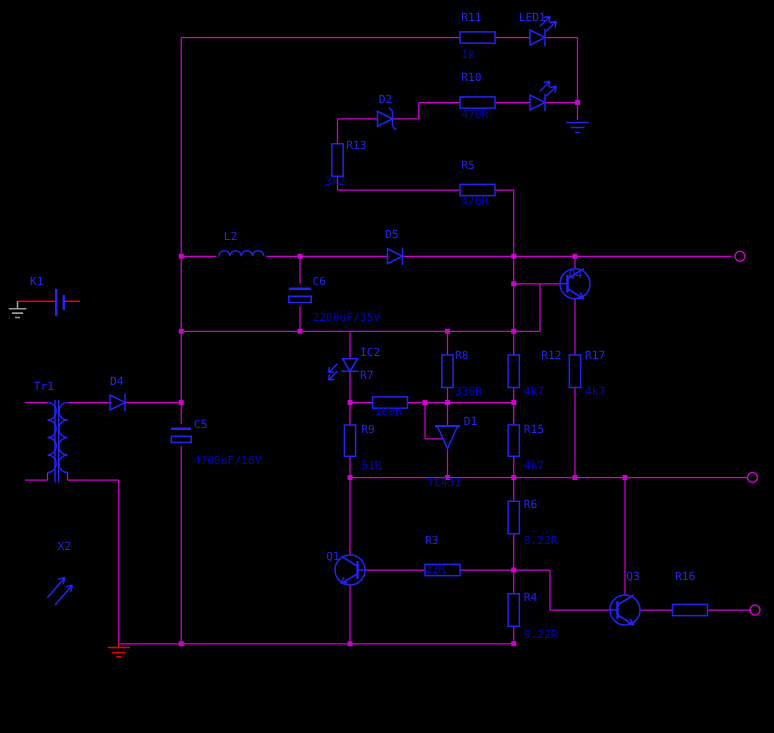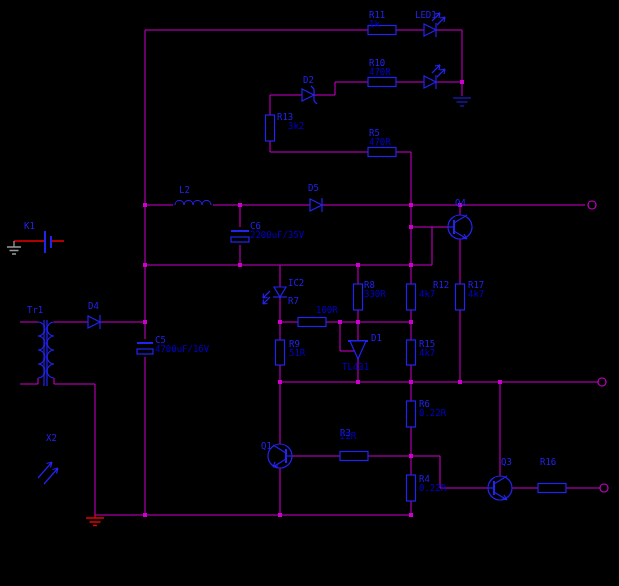--- a/index.html
+++ b/index.html
@@ -13,21 +13,21 @@
   .redwire{stroke:var(--red);stroke-width:1.3;fill:none;}
   .graygnd{stroke:var(--gray);stroke-width:1.3;fill:none;}
   .comp{stroke:var(--comp);stroke-width:1.2;fill:none;}
   .compthick{stroke:var(--comp);stroke-width:2;fill:none;}
   .compfill{stroke:var(--comp);stroke-width:1.2;fill:#000;}
   .mask{fill:#000;stroke:none;}
   .dot{fill:var(--wire);stroke:none;}
   .term{stroke:var(--wire);stroke-width:1.2;fill:none;}
   .lbl{position:absolute;font:9px "DejaVu Sans Mono",monospace;line-height:9px;
        color:var(--comp);white-space:nowrap;}
-  .val{color:var(--val);}
+  .val{color:var(--val);margin-top:20px;}
 </style>
 </head>
 <body>
 
 <div class="canvas">
 
 <svg width="619" height="586" viewBox="0 0 619 586">
 
   <g>
     <path class="wire" d="M145,30 H462"></path>
@@ -223,36 +223,36 @@
       </g>
 </svg>
 
 <div class="lbl" style="left:369px;top:11px">R11</div>
 <div class="lbl val" style="left:369px;top:20px">1k</div>
 <div class="lbl" style="left:415px;top:11px">LED1</div>
 <div class="lbl" style="left:369px;top:59px">R10</div>
 <div class="lbl val" style="left:369px;top:68px">470R</div>
 <div class="lbl" style="left:303px;top:76px">D2</div>
 <div class="lbl" style="left:277px;top:113px">R13</div>
-<div class="lbl val" style="left:288px;top:122px">3k2</div>
+<div class="lbl val" style="left:260px;top:122px">3k2</div>
 <div class="lbl" style="left:369px;top:129px">R5</div>
 <div class="lbl val" style="left:369px;top:138px">470R</div>
 <div class="lbl" style="left:179px;top:186px">L2</div>
 <div class="lbl" style="left:308px;top:184px">D5</div>
 <div class="lbl" style="left:250px;top:222px">C6</div>
 <div class="lbl val" style="left:250px;top:231px">2200uF/35V</div>
-<div class="lbl" style="left:455px;top:199px">Q4</div>
+<div class="lbl" style="left:455px;top:216px">Q4</div>
 <div class="lbl" style="left:24px;top:222px">K1</div>
 <div class="lbl" style="left:27px;top:306px">Tr1</div>
 <div class="lbl" style="left:88px;top:302px">D4</div>
 <div class="lbl" style="left:155px;top:336px">C5</div>
 <div class="lbl val" style="left:155px;top:345px">4700uF/16V</div>
 <div class="lbl" style="left:288px;top:279px">IC2</div>
 <div class="lbl" style="left:288px;top:297px">R7</div>
-<div class="lbl val" style="left:316px;top:306px">100R</div>
+<div class="lbl val" style="left:300px;top:306px">100R</div>
 <div class="lbl" style="left:364px;top:281px">R8</div>
 <div class="lbl val" style="left:364px;top:290px">330R</div>
 <div class="lbl" style="left:433px;top:281px">R12</div>
 <div class="lbl val" style="left:419px;top:290px">4k7</div>
 <div class="lbl" style="left:468px;top:281px">R17</div>
 <div class="lbl val" style="left:468px;top:290px">4k7</div>
 <div class="lbl" style="left:371px;top:334px">D1</div>
 <div class="lbl val" style="left:342px;top:363px">TL431</div>
 <div class="lbl" style="left:289px;top:340px">R9</div>
 <div class="lbl val" style="left:289px;top:349px">51R</div>

